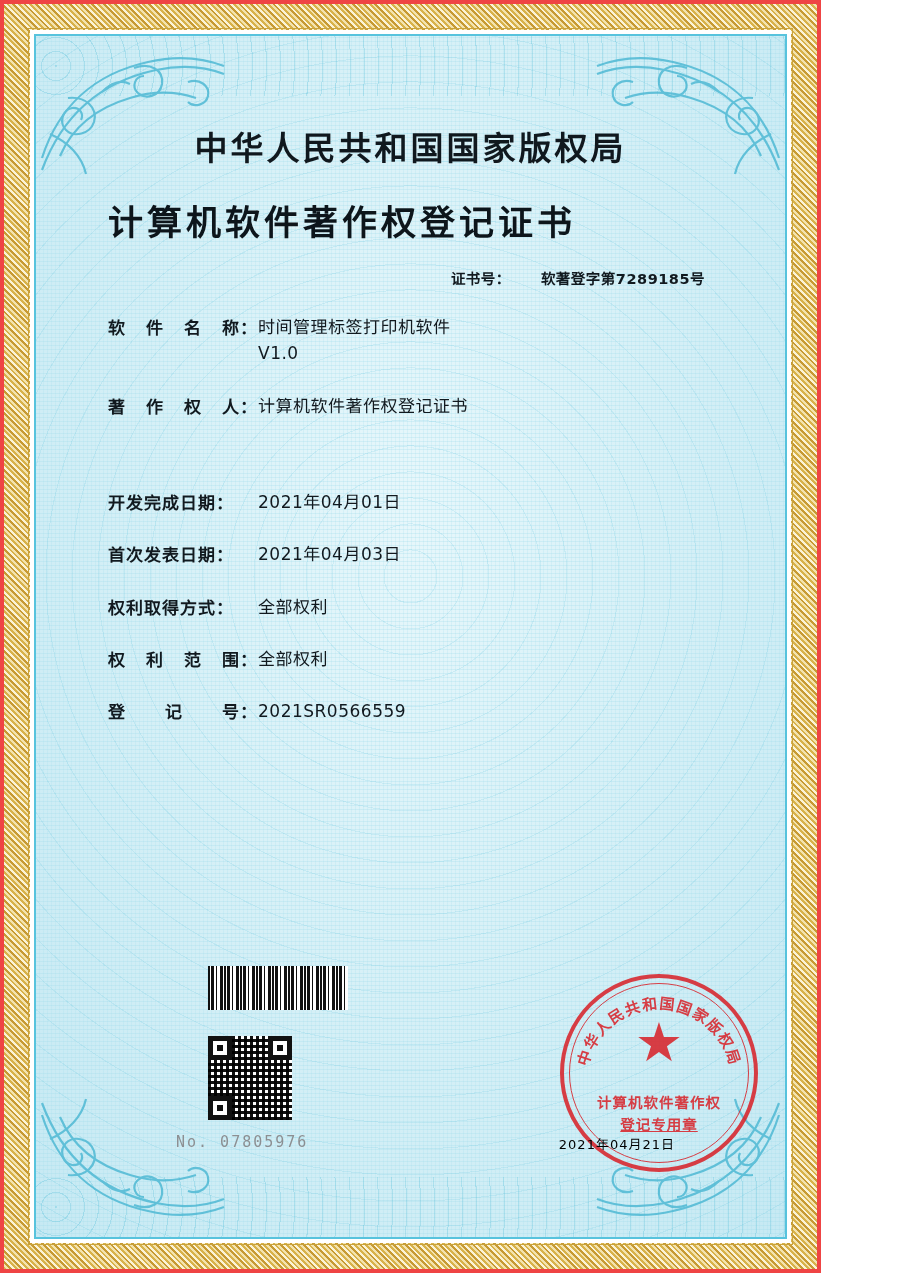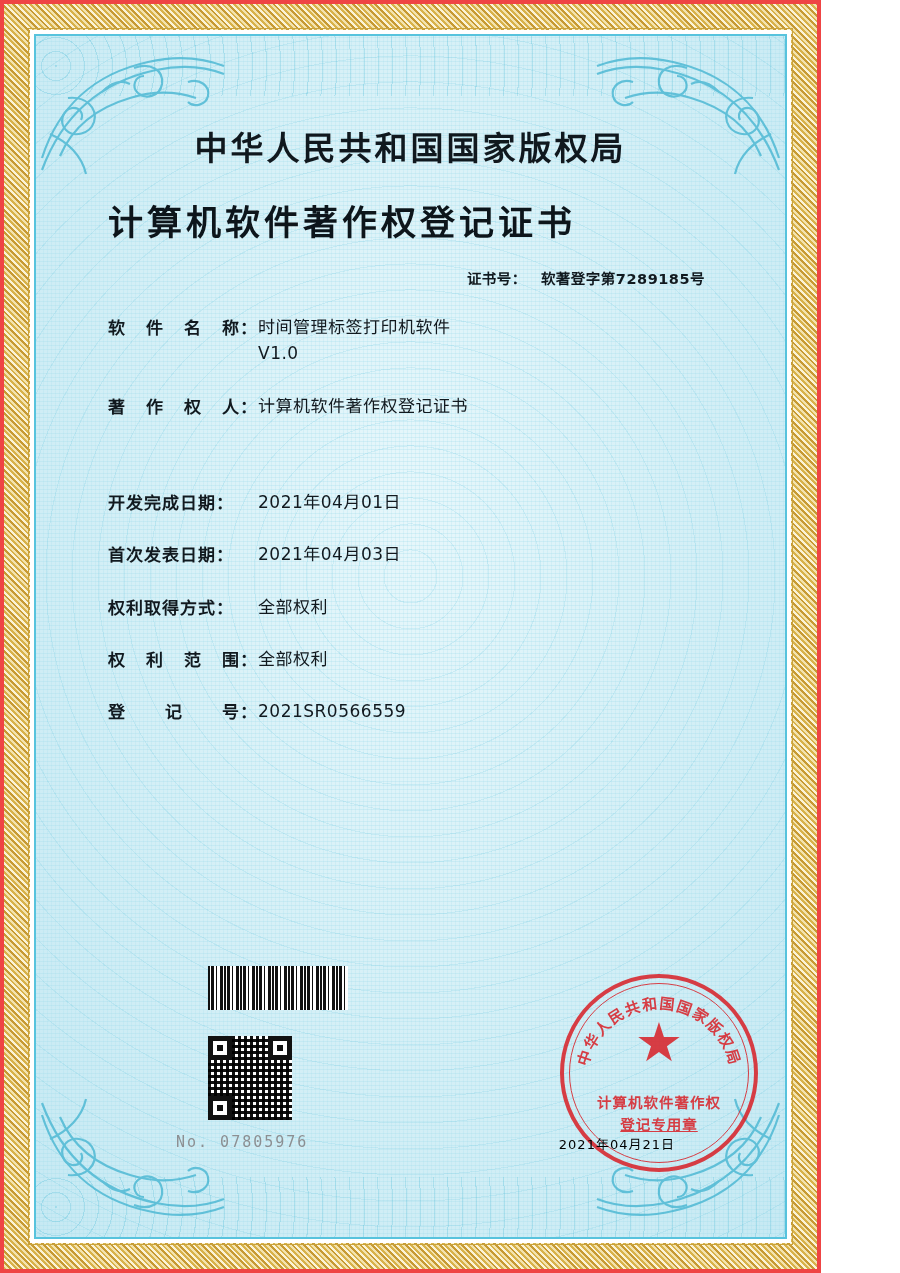--- a/index.html
+++ b/index.html
@@ -129,21 +129,21 @@
   }
 
   .cert-no {
     margin-top: 22px;
     text-align: right;
     font-size: 14.5px;
     font-weight: 700;
     letter-spacing: .5px;
     padding-right: 8px;
   }
-  .cert-no .label { margin-right: 14px; }
+  .cert-no .label { margin-right: 30px; }
 
   .field-list { margin-top: 26px; }
   .field-row {
     display: flex;
     align-items: flex-start;
     margin-bottom: 26px;
     font-size: 17px;
   }
   .field-label {
     width: 150px;

